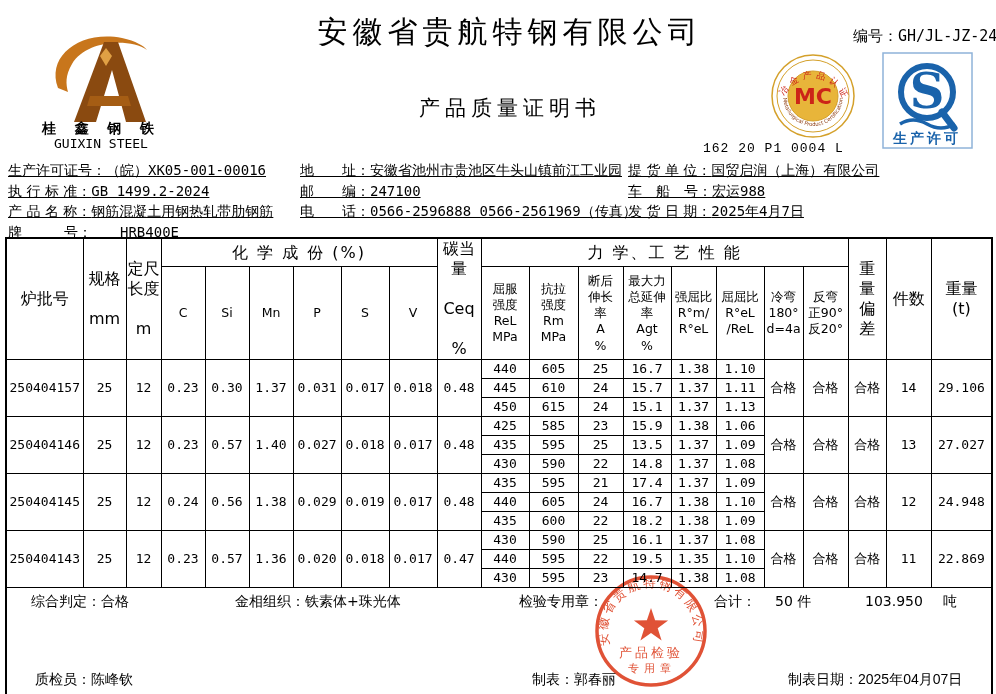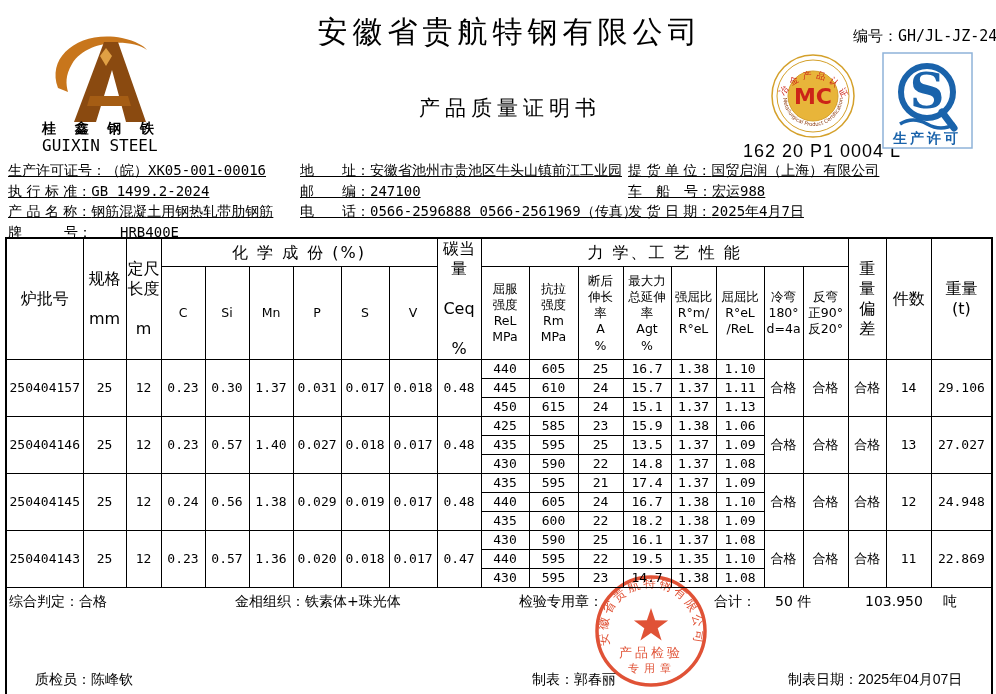--- a/index.html
+++ b/index.html
@@ -8,24 +8,24 @@
   .abs{position:absolute;}
   
   .company-title{left:280px;top:12px;width:460px;text-align:center;
     font-family:"DejaVu Serif","Liberation Serif",serif;font-size:30px;letter-spacing:5px;}
   .doc-title{left:280px;top:94px;width:460px;text-align:center;
     font-family:"DejaVu Serif","Liberation Serif",serif;font-size:21px;letter-spacing:5px;}
   .cert-no{left:853px;top:27px;font-size:15px;white-space:nowrap;}
   .cert-no .v{font-family:"DejaVu Sans Mono","Liberation Mono",monospace;}
   .logo-cn{left:42px;top:120px;width:112px;font-size:14px;font-weight:bold;
     display:flex;justify-content:space-between;}
-  .logo-en{left:42px;top:136px;width:118px;font-size:16px;
-    font-family:"DejaVu Sans Mono","Liberation Mono",monospace;}
-  .mc-serial{left:743px;top:141px;font-size:18px;
-    font-family:Liberation Sans, sans-serif;letter-spacing:1px;}
+  .logo-en{left:42px;top:136px;width:118px;font-size:13px;
+    font-family:"DejaVu Sans Mono","Liberation Mono",monospace;text-align:center;}
+  .mc-serial{left:703px;top:141px;font-size:13px;
+    font-family:Liberation Mono, monospace;letter-spacing:1px;}
   
   .info-col{top:160px;font-size:14px;line-height:20.5px;white-space:nowrap;text-decoration:underline;}
   .info-col .val{font-family:"DejaVu Sans Mono","Liberation Mono",monospace;}
   #info-left{left:8px;}
   #info-mid{left:300px;}
   #info-right{left:628px;}
   
   table.main{position:absolute;left:5px;top:237px;width:986px;
     border-collapse:collapse;table-layout:fixed;border:2px solid #000;}
   table.main td{border:1px solid #000;text-align:center;vertical-align:middle;
@@ -359,21 +359,21 @@
         <td class="num">595</td>
         <td class="num">23</td>
         <td class="num">14.7</td>
         <td class="num">1.38</td>
         <td class="num">1.08</td>
       </tr>
     </tbody>
   <tbody>
     <tr>
       <td colspan="21" class="summary-cell">
-        <span class="sum-item" style="left:2px"><span>综合判定：</span><span>合格</span></span>
+        <span class="sum-item" style="left:24px"><span>综合判定：</span><span>合格</span></span>
         <span class="sum-item" style="left:228px"><span>金相组织：</span><span>铁素体+珠光体</span></span>
         <span class="sum-item" style="left:512px">检验专用章：</span>
         <span class="sum-item" style="left:707px">合计：</span>
         <span class="sum-item v" style="left:768px">50 件</span>
         <span class="sum-item v" style="left:858px">103.950</span>
         <span class="sum-item" style="left:936px">吨</span>
       </td>
     </tr>
 
   </tbody>

